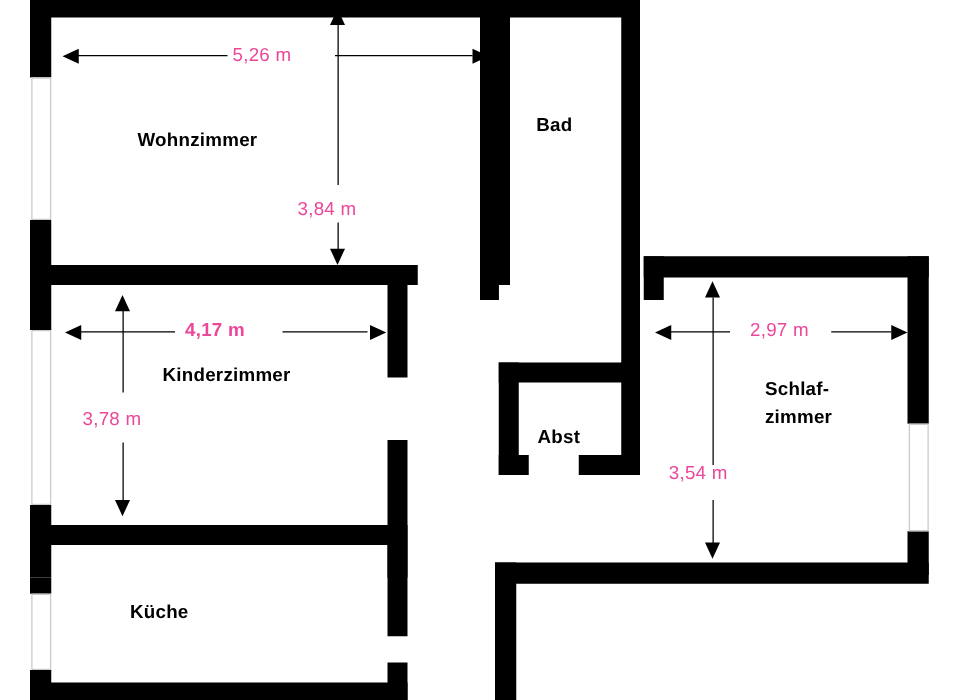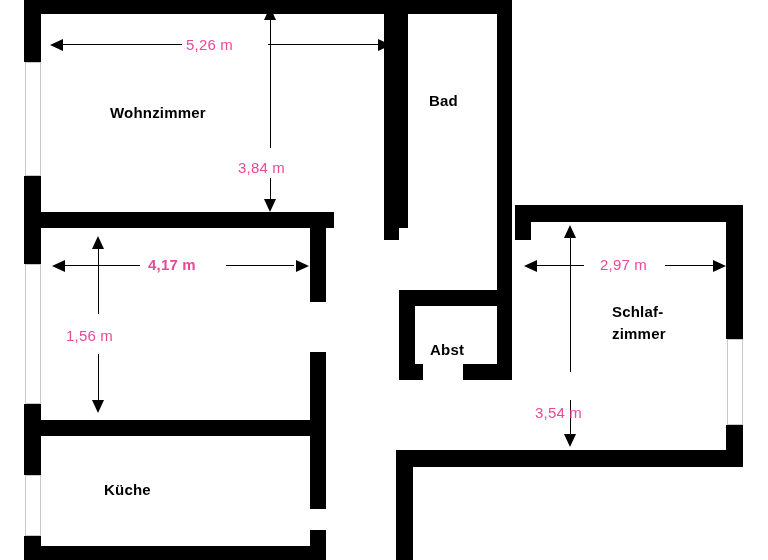--- a/index.html
+++ b/index.html
@@ -160,37 +160,38 @@
   <div class="dim-line-h" style="left:64px; top:265px; width:76px;"></div>
   <div class="dim-line-h" style="left:226px; top:265px; width:68px;"></div>
   <div class="arrow arrow-left" style="left:52px; top:260px;"></div>
   <div class="arrow arrow-right" style="left:296px; top:260px;"></div>
   <div class="dim-label" style="left:148px; top:256px;font-weight:bold;">4,17 m</div>
 
   <div class="dim-line-v" style="left:98px; top:248px; width:1px; height:66px;"></div>
   <div class="dim-line-v" style="left:98px; top:354px; width:1px; height:48px;"></div>
   <div class="arrow arrow-up" style="left:92px; top:236px;"></div>
   <div class="arrow arrow-down" style="left:92px; top:400px;"></div>
-  <div class="dim-label" style="left:66px; top:327px;">1,56 m</div>
+  <div class="dim-label" style="left:66px; top:327px;">3,78 m</div>
 
+  <div class="room-label" style="left:130px; top:292px;">Kinderzimmer</div>
 
   <div class="room-label" style="left:104px; top:481px;">Küche</div>
 
   <div class="room-label" style="left:429px; top:92px;">Bad</div>
 
   <div class="room-label" style="left:430px; top:341px;">Abst</div>
 
   <div class="dim-line-h" style="left:536px; top:265px; width:48px;"></div>
   <div class="dim-line-h" style="left:665px; top:265px; width:48px;"></div>
   <div class="arrow arrow-left" style="left:524px; top:260px;"></div>
   <div class="arrow arrow-right" style="left:713px; top:260px;"></div>
   <div class="dim-label" style="left:600px; top:256px;">2,97 m</div>
 
   <div class="dim-line-v" style="left:570px; top:238px; width:1px; height:134px;"></div>
   <div class="dim-line-v" style="left:570px; top:400px; width:1px; height:36px;"></div>
   <div class="arrow arrow-up" style="left:564px; top:225px;"></div>
   <div class="arrow arrow-down" style="left:564px; top:434px;"></div>
-  <div class="dim-label" style="left:535px; top:404px;">3,54 m</div>
+  <div class="dim-label" style="left:535px; top:370px;">3,54 m</div>
 
   <div class="room-label" style="left:612px; top:303px;">Schlaf-</div>
   <div class="room-label" style="left:612px; top:325px;">zimmer</div>
 
 </div>
 
 </body></html>

